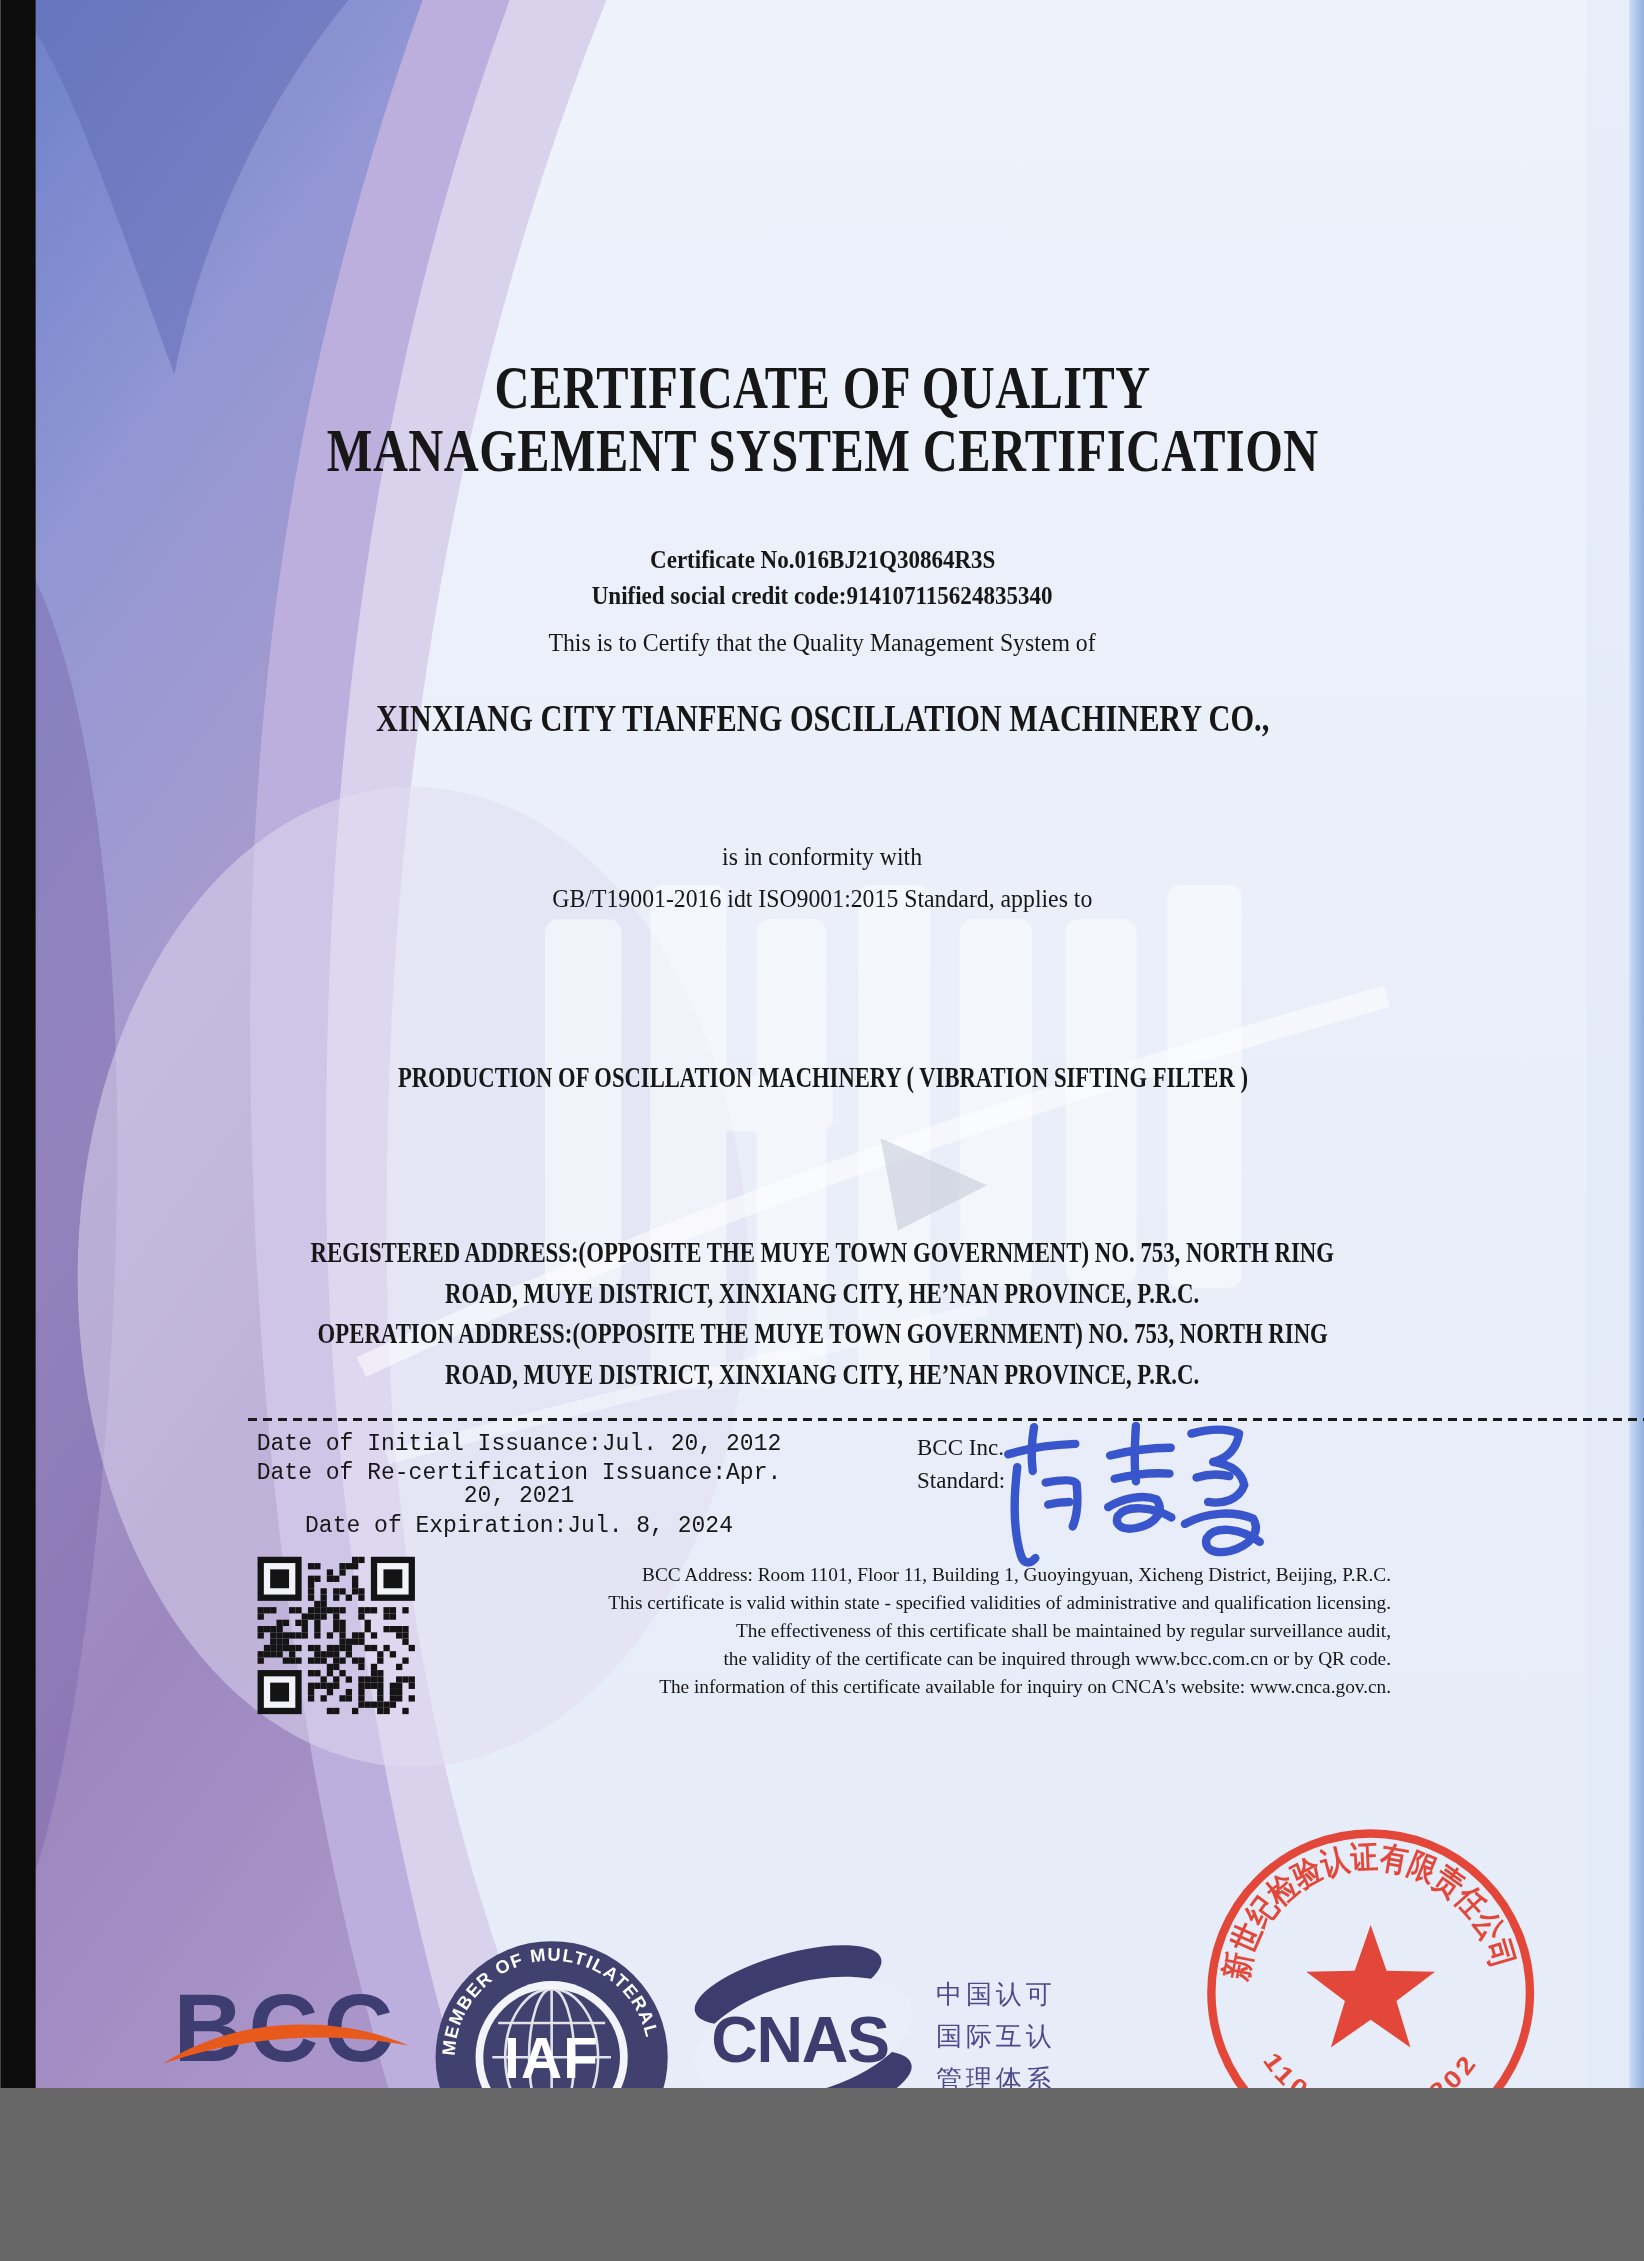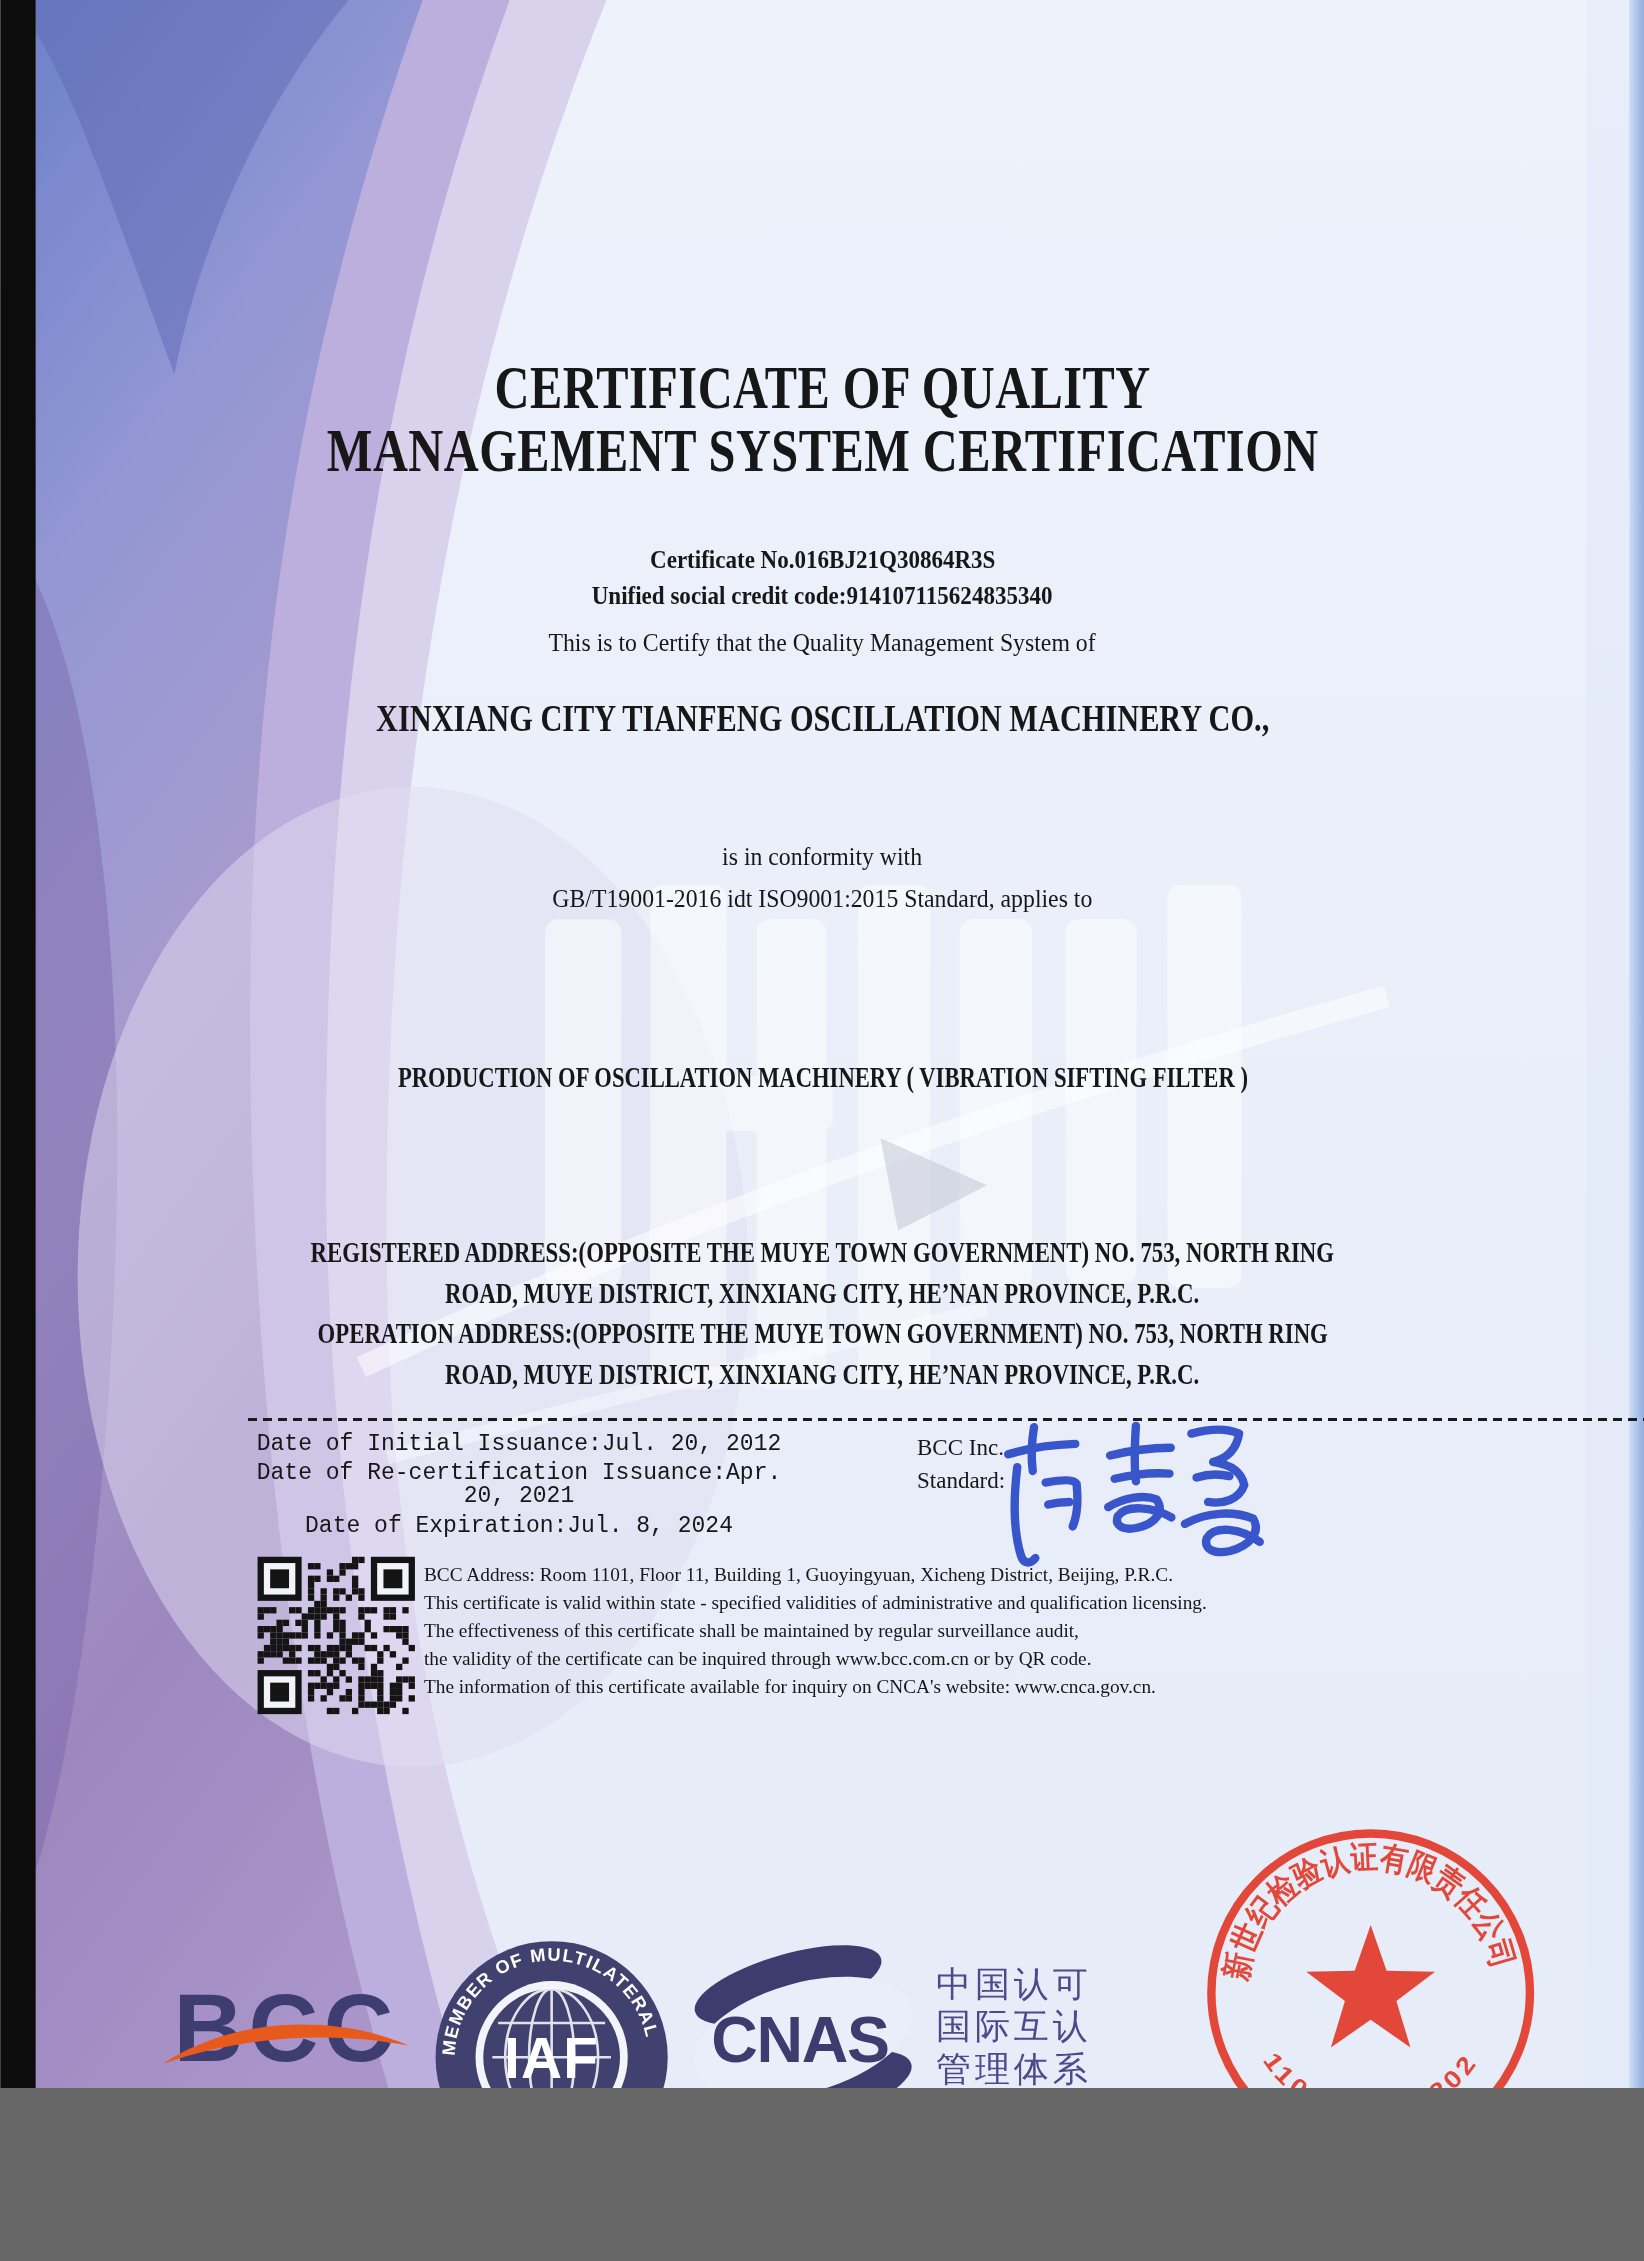--- a/index.html
+++ b/index.html
@@ -11,27 +11,27 @@
   .txt{position:absolute;z-index:3;white-space:nowrap;}
   .cl{position:absolute;left:0;width:1645px;text-align:center;white-space:nowrap;z-index:3;}
   .sx{display:inline-block;transform:scaleX(var(--sx,1));transform-origin:center;}
   .f-title{font:bold 62px/1 "Liberation Serif",serif;--sx:.78;letter-spacing:0.6px;}
   .f-certno{font:bold 24.5px/1 "Liberation Serif",serif;--sx:.94;}
   .f-plain{font:400 24.5px/1 "Liberation Serif",serif;--sx:.97;}
   .f-comp{font:bold 37px/1 "Liberation Serif",serif;--sx:.82;}
   .f-scope{font:bold 29px/1 "Liberation Serif",serif;--sx:.78;}
   .f-addr{font:bold 30px/1 "Liberation Serif",serif;--sx:.76;}
   .f-date{font:400 23px/1 "Liberation Serif",serif;}
-  .f-fine{font:400 19.3px/28px "Liberation Serif",serif;}
+  .f-fine{font:400 19.3px/28px "Liberation Serif",serif;text-align:right;}
   .dates{position:absolute;left:248px;top:1433px;width:542px;text-align:center;z-index:3;}
   .dates div{margin-bottom:6.4px;font-family:Liberation Mono, monospace;}
   .fineprint{position:absolute;left:424px;top:1561px;width:967px;z-index:3;text-align:left;}
   .dashline{position:absolute;left:248px;top:1418px;width:1396px;height:3.2px;z-index:3;
             background:repeating-linear-gradient(90deg,#1b1b1b 0 9px,transparent 9px 15px);}
-  .cjk{font-family:Liberation Mono, monospace;color:#4a4a8c;font-size:35px;letter-spacing:3.9px;}
+  .cjk{font-family:Liberation Mono, monospace;color:#4a4a8c;font-size:26px;letter-spacing:3.9px;margin-top:16px;}
   .ms{font:bold 29px/1 "Liberation Sans",sans-serif;color:#4a4a8c;letter-spacing:0.6px;}
 </style>
 </head>
 <body>
 
 <div class="page">
 
   <svg class="layer" width="1645" height="2261" viewBox="0 0 2550 3506">
     <defs>
       <linearGradient id="gradBand" x1="0" y1="0" x2="0.25" y2="1">

